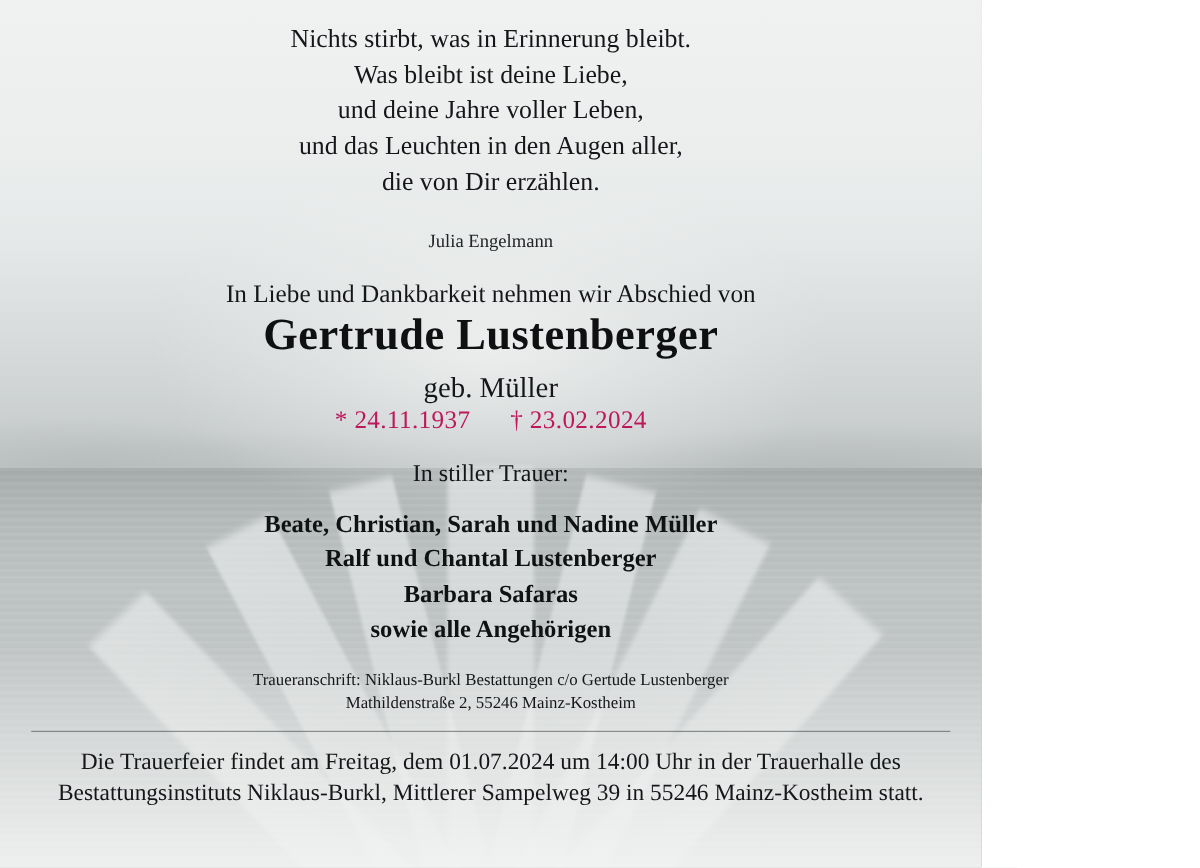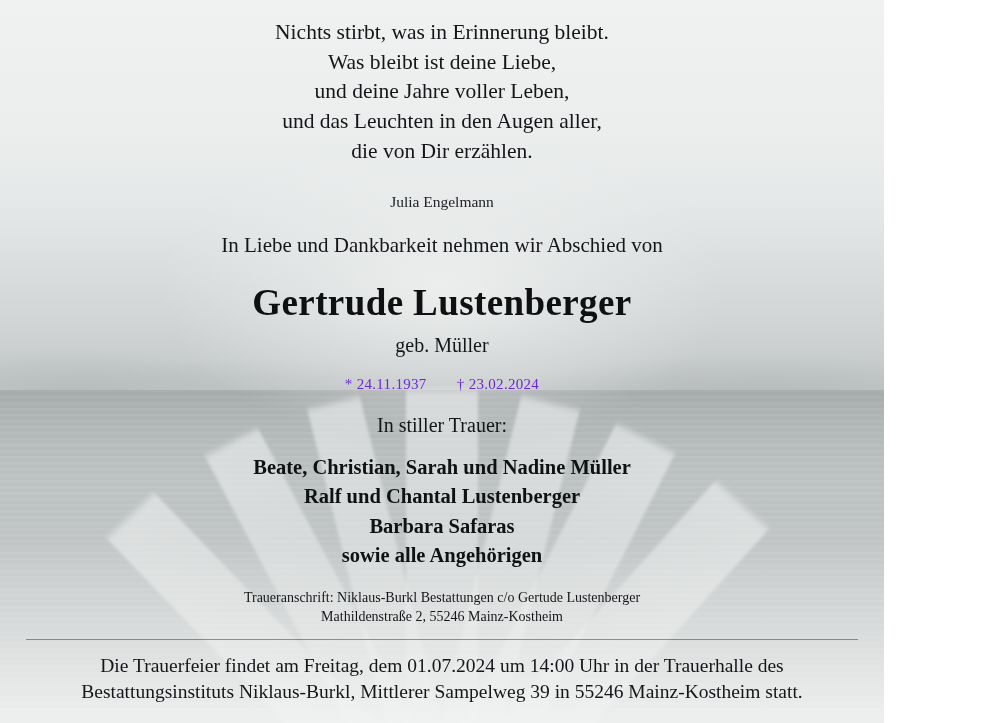--- a/index.html
+++ b/index.html
@@ -5,21 +5,21 @@
   html, body {
     margin: 0;
     padding: 0;
     background: #ffffff;
   }
   body {
     font-family: "Liberation Serif", serif;
   }
   .obituary {
     position: relative;
-    width: 884px;
+    width: 818px;
     height: 723px;
     overflow: hidden;
     background: #d9dcdc;
     box-sizing: border-box;
   }
   
   .bg {
     position: absolute;
     inset: 0;
     overflow: hidden;
@@ -139,36 +139,34 @@
     margin-top: 27px;
     font-size: 15.5px;
     color: #222427;
   }
   .intro {
     margin-top: 22px;
     font-size: 21px;
     color: #141619;
   }
   .name {
-    margin-top: 23px;
     font-size: 37px;
     font-weight: bold;
     letter-spacing: .4px;
     color: #0e1012;
   }
   .maiden {
     margin-top: 10px;
-    font-size: 20px;
+    font-size: 24px;
     color: #141619;
   }
   .dates {
-    margin-top: 19px;
-    font-size: 15px;
+    font-size: 21px;
     letter-spacing: .3px;
-    color: #6d28d9;
+    color: #be185d;
   }
   .dates .sep { display: inline-block; width: 22px; }
   .mourning-label {
     margin-top: 21px;
     font-size: 20px;
     color: #141619;
   }
   .mourners {
     margin-top: 16px;
     font-size: 20.5px;

